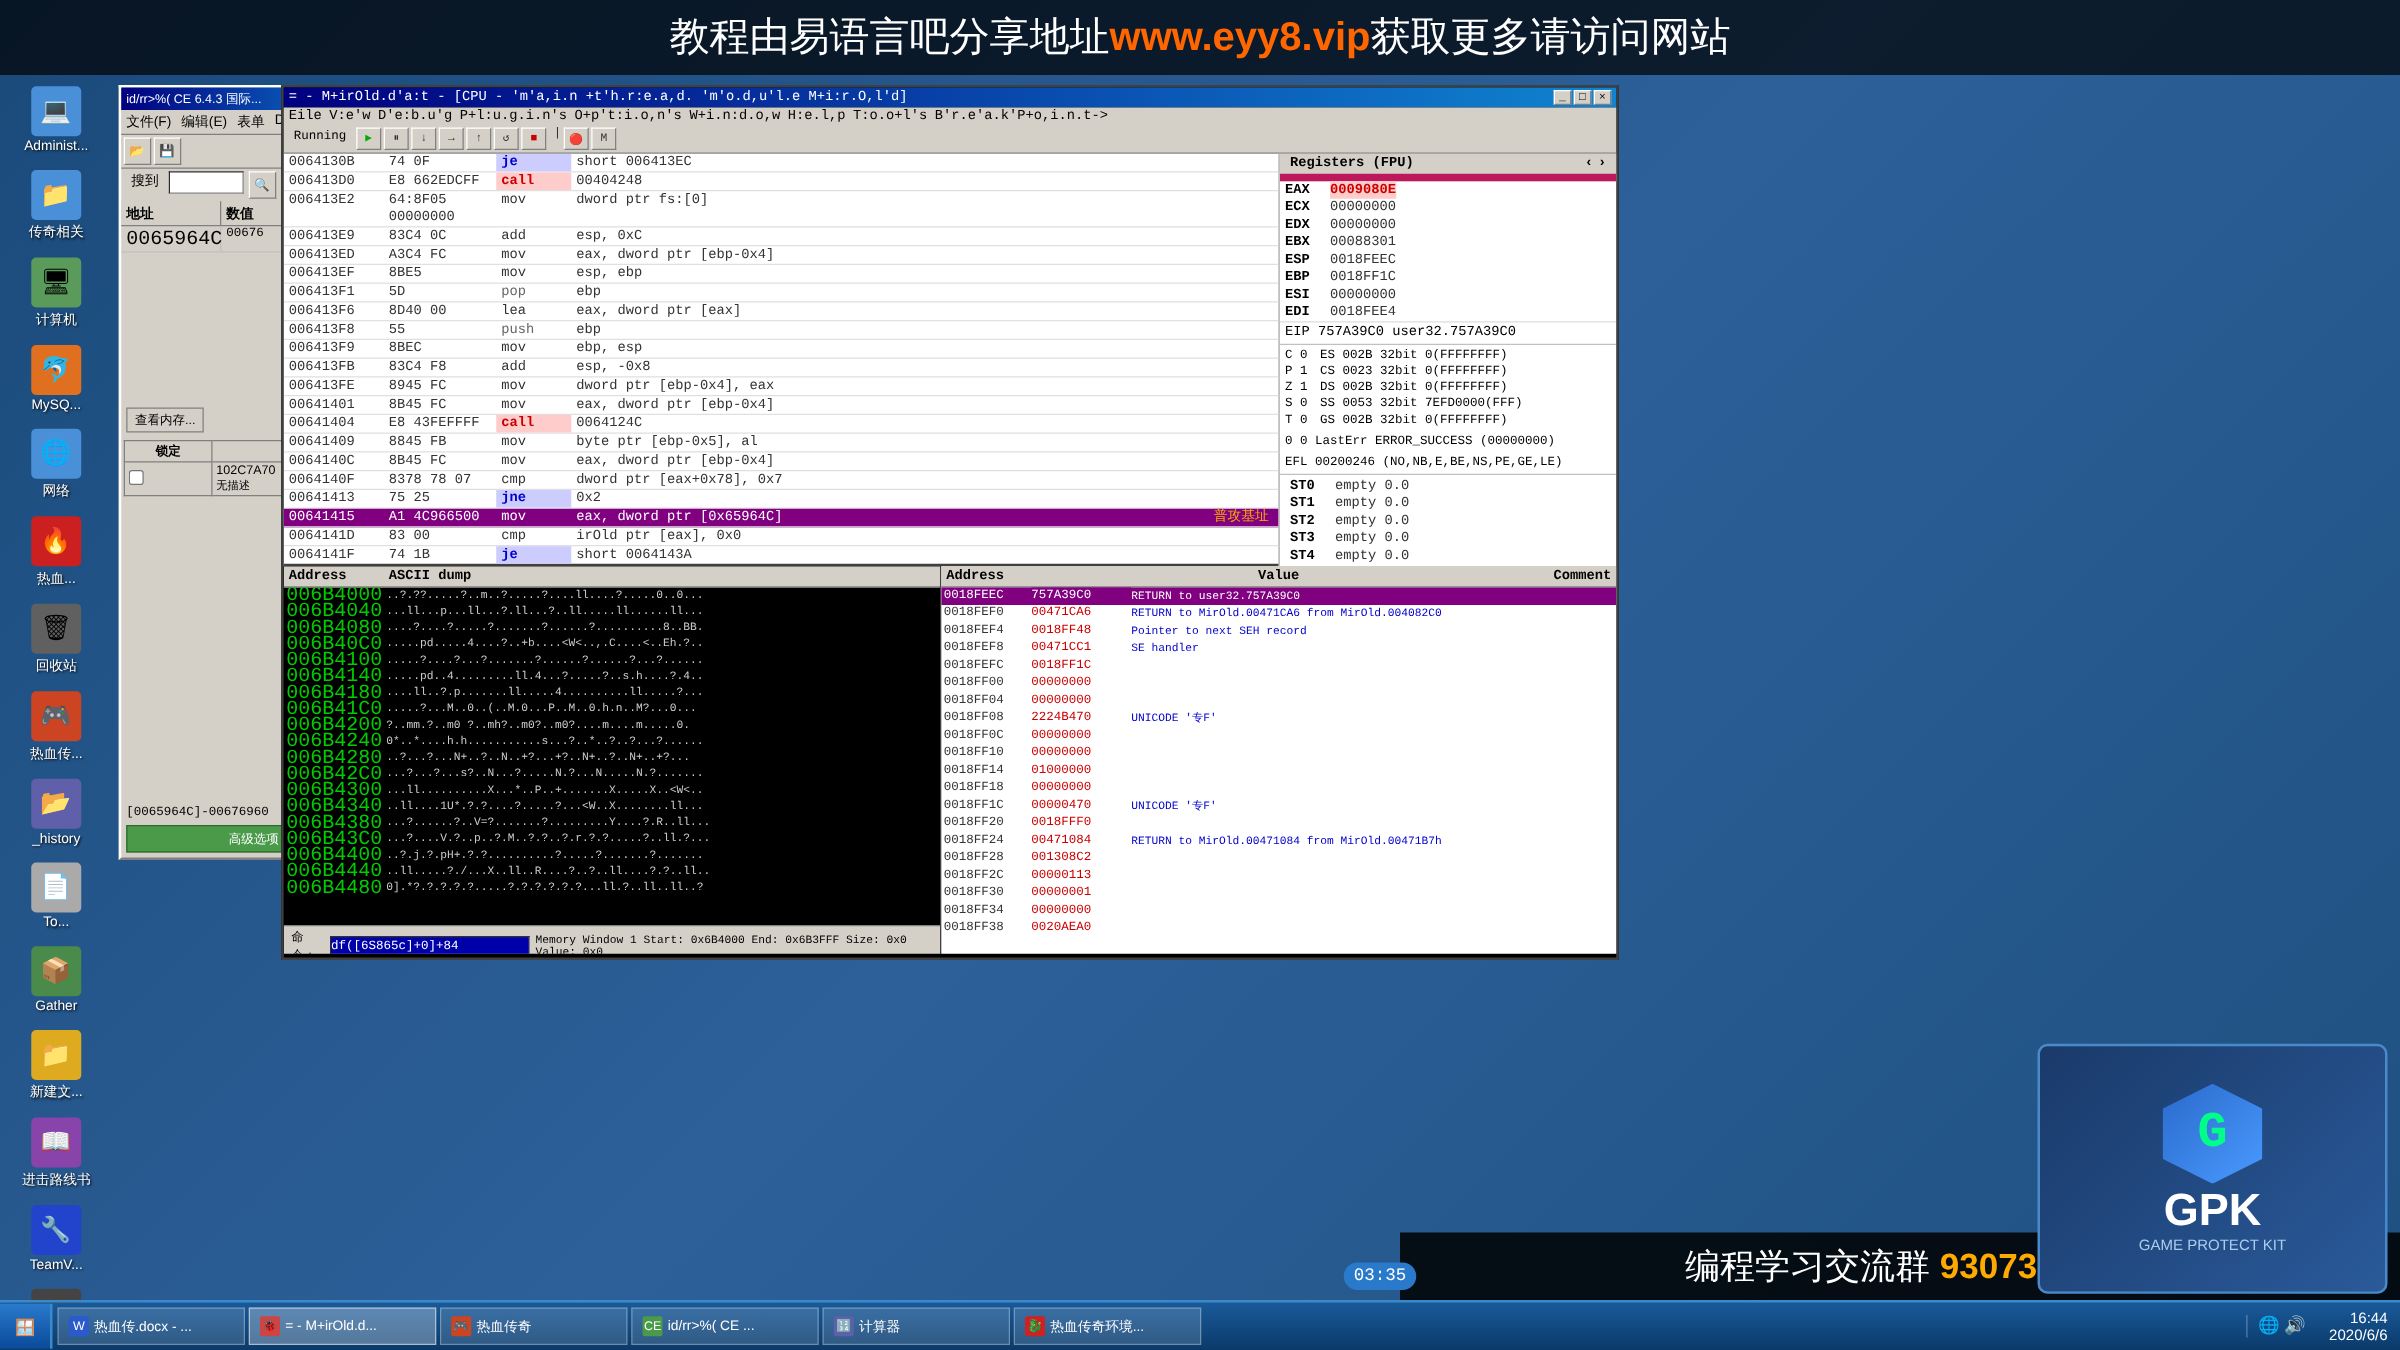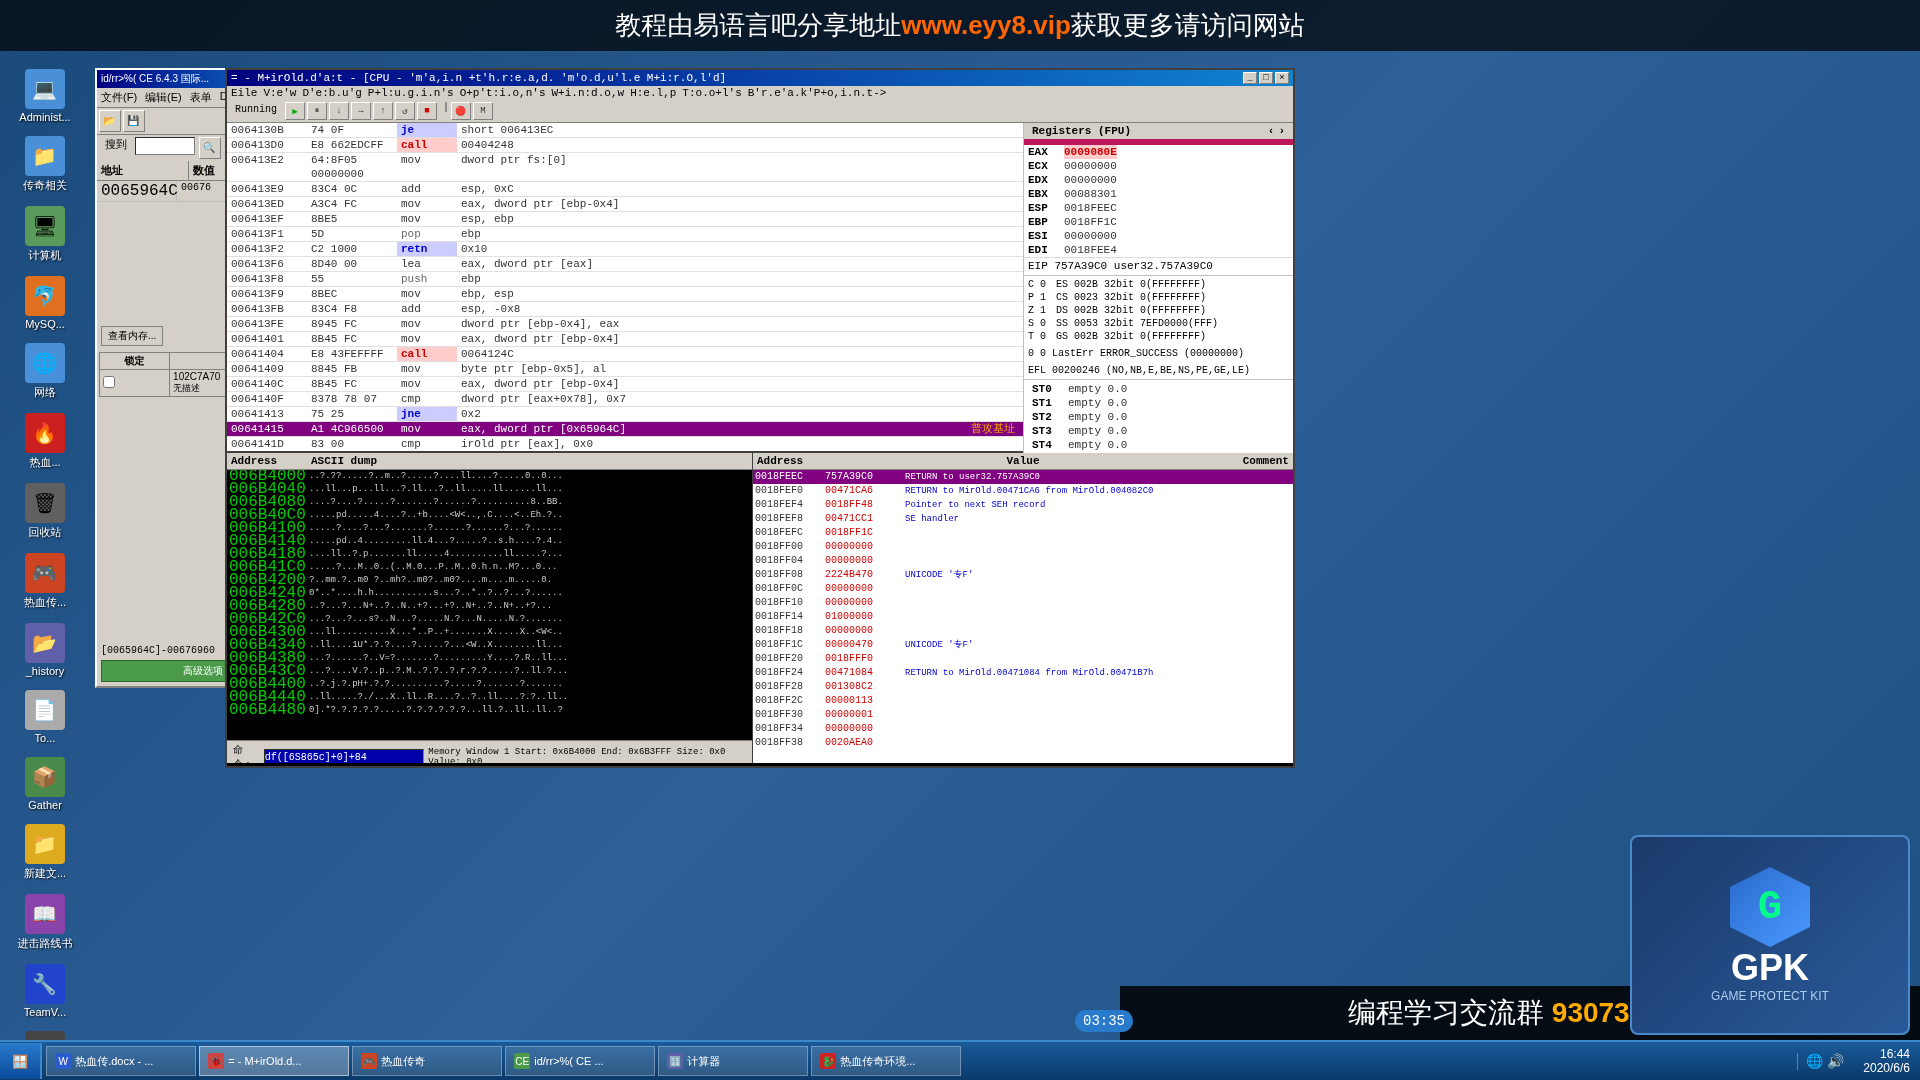--- a/index.html
+++ b/index.html
@@ -21,21 +21,21 @@
     }
 
     
     .top-banner {
       position: absolute;
       top: 0;
       left: 0;
       width: 100%;
       background: rgba(0,0,0,0.7);
       color: white;
-      font-size: 26px;
+      font-size: 32px;
       font-family: 'SimHei', 'Microsoft YaHei', sans-serif;
       text-align: center;
       padding: 8px 0;
       z-index: 100;
     }
     .top-banner .highlight {
       color: #ff6600;
       font-weight: bold;
     }
 
@@ -605,21 +605,21 @@
     <div class="ce-toolbar">
       <div class="toolbar-btn">📂</div>
       <div class="toolbar-btn">💾</div>
     </div>
     <div style="padding: 2px 4px; display:flex; align-items:flex-start; gap:4px;">
       <span class="search-label">搜到</span>
       <input class="search-input" type="text" style="">
       <div class="toolbar-btn">🔍</div>
     </div>
     <div class="ce-table-header">
-      <div class="ce-th" style="width:92px">地址</div>
+      <div class="ce-th" style="width:80px">地址</div>
       <div class="ce-th" style="flex:1">数值</div>
     </div>
     <div class="ce-table-row">
       <div class="ce-td" style="width:80px; font-size:16px">0065964C</div>
       <div class="ce-td" style="flex:1; font-size:10px">00676</div>
     </div>
     <div style="margin-top: 120px; padding: 2px;">
       <button class="view-memory-btn">查看内存...</button>
     </div>
     <div style="padding: 2px; font-size:11px; font-family:'Microsoft YaHei',sans-serif;">
@@ -713,26 +713,20 @@
           <span class="disasm-addr">006413EF</span>
           <span class="disasm-hex">8BE5</span>
           <span class="disasm-mnem mov">mov</span>
           <span class="disasm-operands">esp, ebp</span>
         </div>
         <div class="disasm-row">
           <span class="disasm-addr">006413F1</span>
           <span class="disasm-hex">5D</span>
           <span class="disasm-mnem" style="color:#666">pop</span>
           <span class="disasm-operands">ebp</span>
-        </div>
-        <div class="disasm-row">
-          <span class="disasm-addr">006413F2</span>
-          <span class="disasm-hex">C2 1000</span>
-          <span class="disasm-mnem retn">retn</span>
-          <span class="disasm-operands">0x10</span>
         </div>
         <div class="disasm-row">
           <span class="disasm-addr">006413F6</span>
           <span class="disasm-hex">8D40 00</span>
           <span class="disasm-mnem lea">lea</span>
           <span class="disasm-operands">eax, dword ptr [eax]</span>
         </div>
         <div class="disasm-row">
           <span class="disasm-addr">006413F8</span>
           <span class="disasm-hex">55</span>

